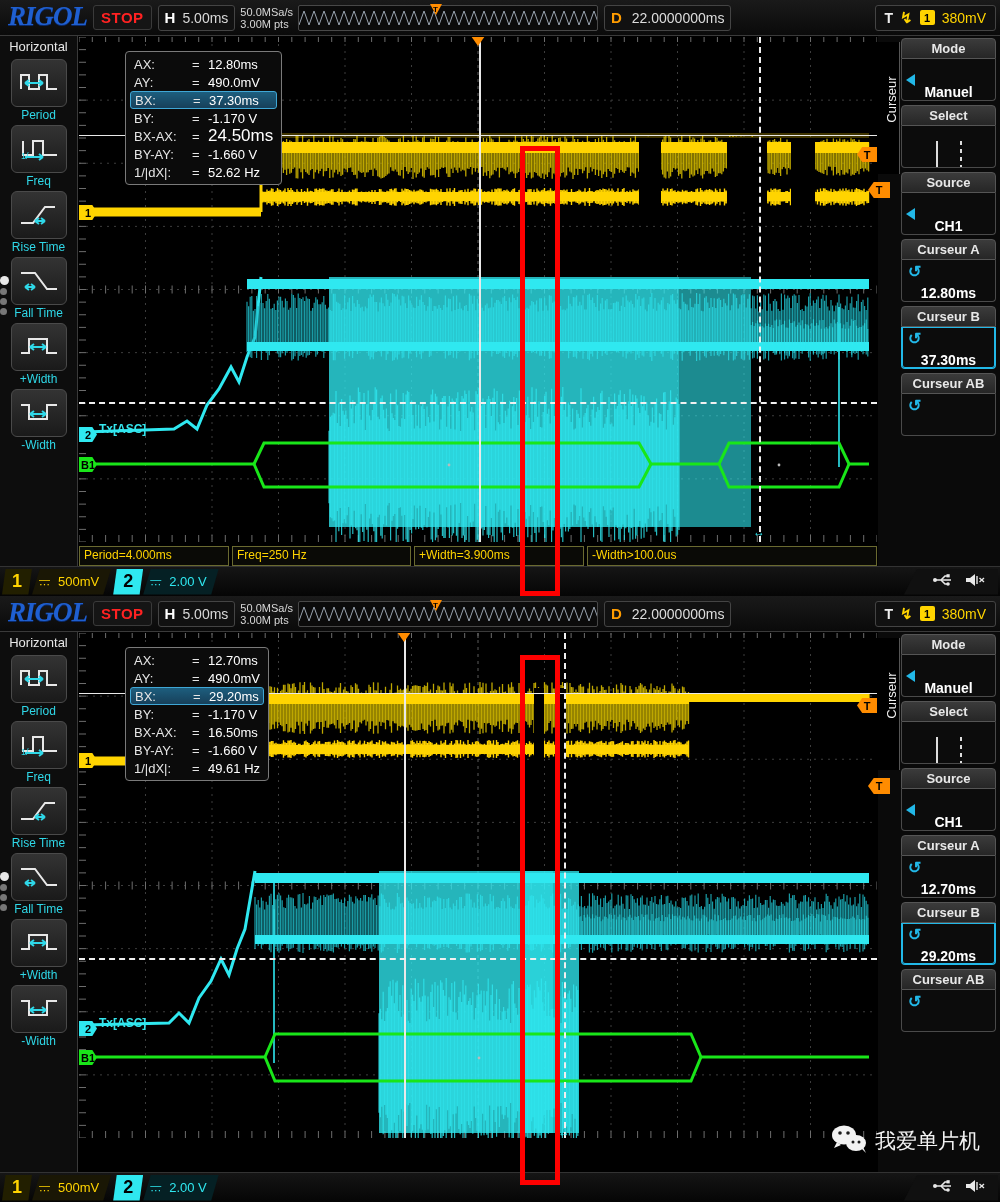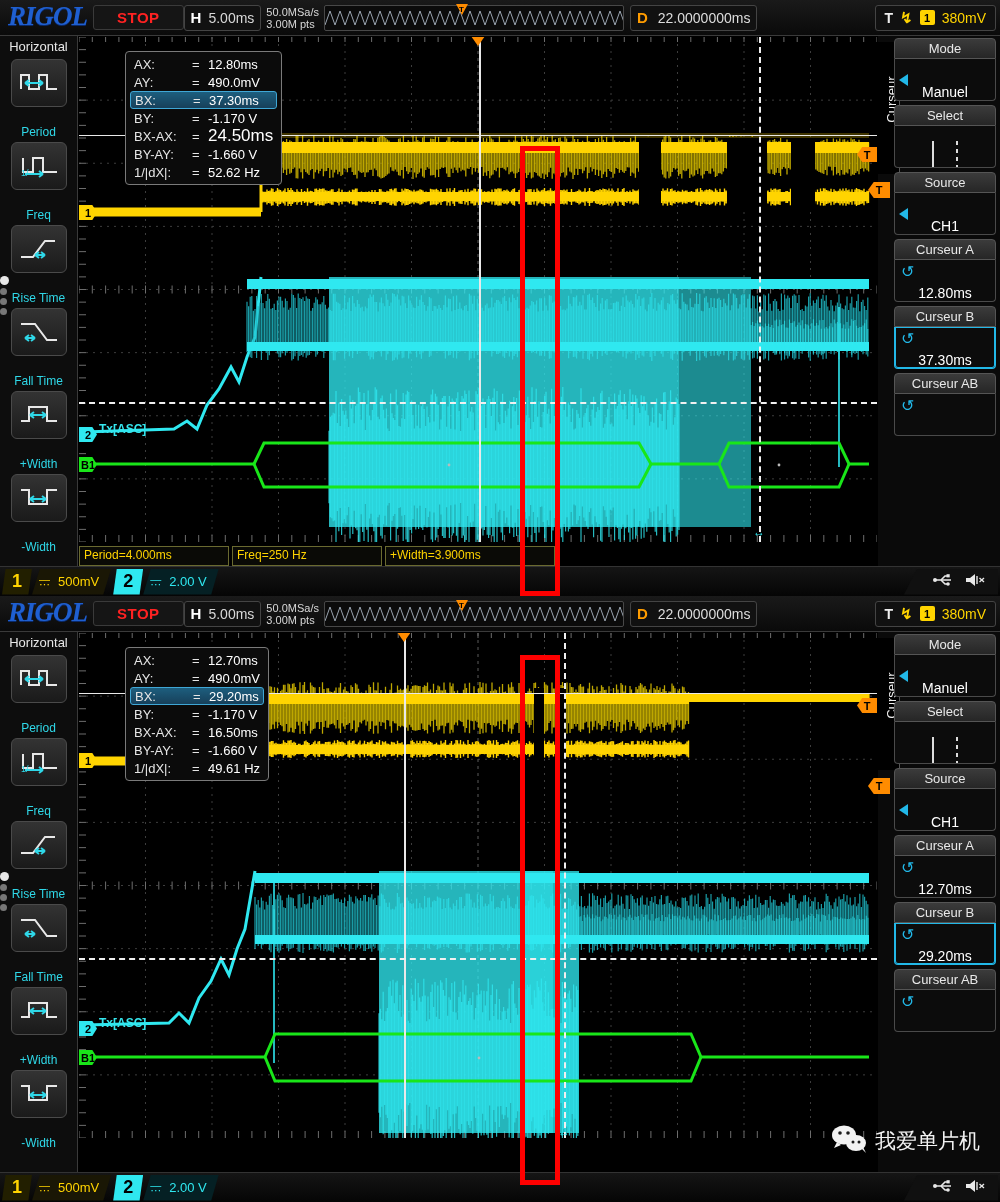--- a/index.html
+++ b/index.html
@@ -13,21 +13,21 @@
   
   .topbar { position:relative; height:36px; background:linear-gradient(#1a1a1a,#0a0a0a);
             border-bottom:1px solid #3a3a3a; display:flex; align-items:center; padding:0 4px; }
   .rigol { font-family:"Liberation Serif", serif; font-weight:bold; font-style:italic;
            font-size:27px; color:#1f5fd0; letter-spacing:-1px; padding:0 6px 2px 4px;
            text-shadow:0 1px 0 #0a2a6a; }
   .tb-box { background:#111; border:1px solid #444; border-radius:3px; height:26px;
             display:flex; align-items:center; padding:0 6px; margin-right:5px; }
   .stop { color:#ff2222; font-weight:bold; font-size:15px; letter-spacing:0.5px;
           background:#151515; border:1px solid #3a3a3a; border-radius:3px;
-          height:25px; display:flex; align-items:center; padding:0 23px; }
+          height:25px; display:flex; align-items:center; padding:0 7px; margin-right:6px; }
   .hlabel { color:#fff; font-weight:bold; font-size:15px; margin-right:7px; }
   .hval { color:#d8d8d8; font-size:14px; }
   .srate { font-size:11px; color:#d8d8d8; line-height:12px; margin-right:5px; text-align:left; }
   .minimap { width:300px; height:26px; background:#0b0b0b; border:1px solid #484848;
              border-radius:2px; position:relative; margin-right:6px; }
   .minimap svg { position:absolute; left:0; bottom:1px; }
   .mm-trig { position:absolute; left:44%; top:-1px; width:12px; height:12px; }
   .dlabel { color:#ff9c00; font-weight:bold; font-size:15px; margin-right:10px; }
   .dval { color:#ddd; font-size:14px; }
   .trigbox { margin-left:auto; display:flex; align-items:center; gap:7px;
@@ -38,32 +38,32 @@
           width:15px; height:15px; display:flex; align-items:center; justify-content:center; border-radius:2px; }
   .t-lvl { color:#ffd400; font-size:14px; }
 
   
   .sidebar { position:absolute; left:0; top:36px; width:78px; bottom:30px;
              background:#0d0d0d; border-right:1px solid #3a3a3a; }
   .sb-title { color:#e8e8e8; font-size:13px; text-align:center; padding:3px 0 2px; }
   .sb-item { margin:3px auto 0; width:66px; text-align:center; }
   .sb-btn { width:56px; height:48px; margin:0 auto; border:1px solid #4a4a4a; border-radius:6px;
             background:linear-gradient(#333,#1a1a1a); display:flex; align-items:center; justify-content:center; }
-  .sb-lab { color:#2fd8e8; font-size:12px; margin-top:18px; white-space:nowrap; }
+  .sb-lab { color:#2fd8e8; font-size:12px; margin-top:1px; white-space:nowrap; }
   .dots { position:absolute; left:0px; width:9px; }
   .dots i { display:block; width:7px; height:7px; border-radius:50%; background:#777; margin-bottom:3px; }
   .dots i:first-child { background:#e8e8e8; width:9px; height:9px; }
 
   
   .rpanel { position:absolute; right:0; top:36px; width:122px; bottom:30px; background:#0a0a0a; }
   .rp-tab { position:absolute; left:0; top:6px; width:22px; height:132px;
             background:#000; border-right:1px solid #555; }
   .rp-tab span { position:absolute; left:-30px; top:50px; width:86px; text-align:center;
                  transform:rotate(-90deg); color:#f0f0f0; font-size:13px; }
-  .rp-items { position:absolute; left:16px; right:4px; top:2px; }
+  .rp-items { position:absolute; left:23px; right:4px; top:2px;font-weight:bold; }
   .rp-grp { margin-bottom:4px; }
   .rp-head { background:linear-gradient(#3b3b3b,#262626); border:1px solid #555;
              border-radius:4px 4px 0 0; color:#e8e8e8; font-size:13px; text-align:center; padding:2px 0; }
   .rp-body { background:#0c0c0c; border:1px solid #4a4a4a; border-top:none; border-radius:0 0 4px 4px;
              min-height:42px; display:flex; align-items:flex-end; justify-content:center;
              position:relative; color:#fff; font-size:14px; }
   .rp-body.sel { border-color:#22b8e8; box-shadow:inset 0 0 0 1px #22b8e8; }
   .rp-arrow { position:absolute; left:4px; top:50%; transform:translateY(-50%);
               width:0; height:0; border-top:6px solid transparent; border-bottom:6px solid transparent;
               border-right:9px solid #22b8e8; }
@@ -94,21 +94,21 @@
            font-size:11px; font-weight:bold; display:flex; align-items:center; justify-content:center;
            clip-path:polygon(26% 0,100% 0,100% 100%,26% 100%,0 50%); }
   .trigtri { position:absolute; top:-1px; width:14px; height:10px; background:#ff8c00;
              clip-path:polygon(0 0,100% 0,50% 100%); }
   .decode-lbl { position:absolute; color:#35e6ee; font-size:12px; font-weight:bold; }
 
   
   .measrow { position:absolute; left:79px; right:123px; top:546px; height:20px; display:flex; gap:3px; }
   .measbox { border:1px solid #6a6a30; background:#0a0a06; color:#ffd400; font-size:12px;
              padding:1px 4px; white-space:nowrap; }
-  .measbox.w1 { width:150px; } .measbox.w2 { width:150px; }
+  .measbox.w1 { width:150px; } .measbox.w2 { width:179px; }
   .measbox.w3 { width:170px; } .measbox.w4 { flex:1; }
 
   
   .chbar { position:absolute; left:0; right:0; bottom:0; height:30px;
            background:linear-gradient(#151515,#050505); border-top:1px solid #333;
            display:flex; align-items:center; }
   .chtag { display:flex; align-items:center; height:26px; margin-left:2px; }
   .chnum { width:30px; height:26px; font-size:18px; font-weight:bold; display:flex;
            align-items:center; justify-content:center;
            clip-path:polygon(12% 0,100% 0,88% 100%,0 100%); }
@@ -564,20 +564,21 @@
        <span style="width:16px;color:#e6e6e6;font-size:13px">=</span>
        <span style="color:#fff;font-size:13px">52.62 Hz</span>
           </div>
         </div>
     </div>
 
     <div class="measrow">
         <div class="measbox w1">Period=4.000ms</div>
         <div class="measbox w2">Freq=250 Hz</div>
         <div class="measbox w3">+Width=3.900ms</div>
+        <div class="measbox w4">-Width&gt;100.0us</div>
       </div>
 
     <div class="rpanel">
       <div class="rp-tab">
         <span>Curseur</span>
         </div>
       <div class="trig-flag">T</div>
       <div class="rp-items">
           <div class="rp-grp">
       <div class="rp-head">Mode</div>

